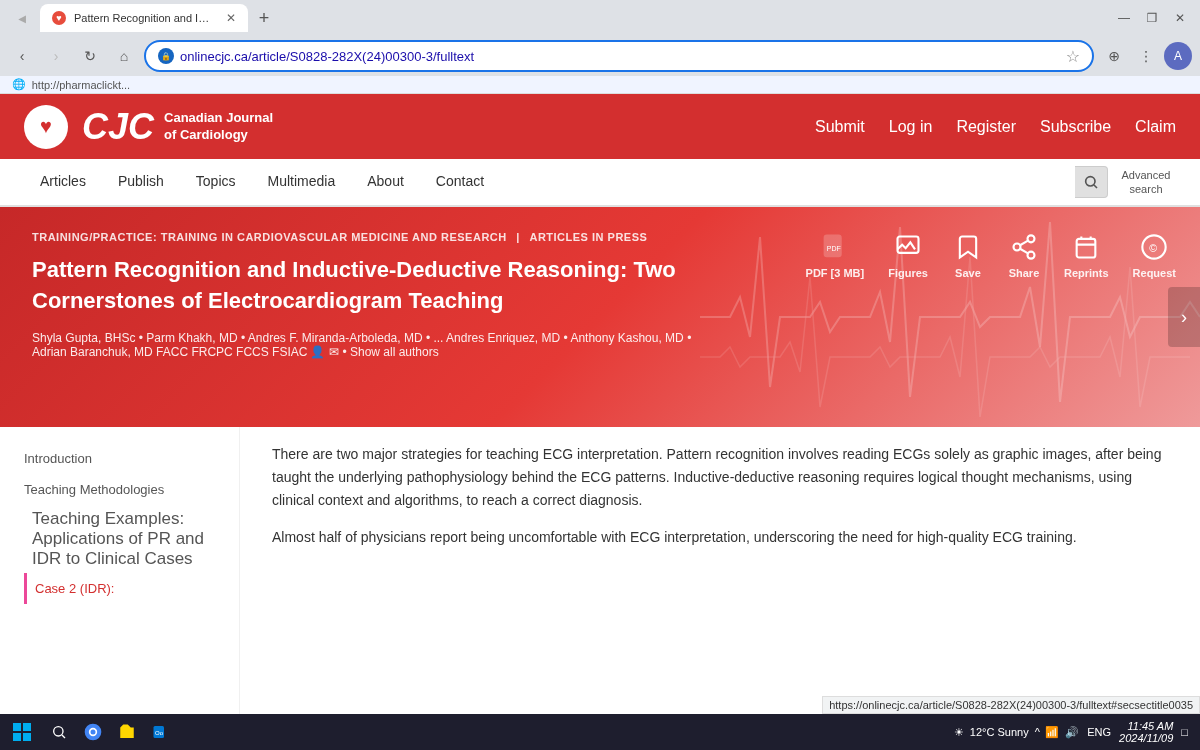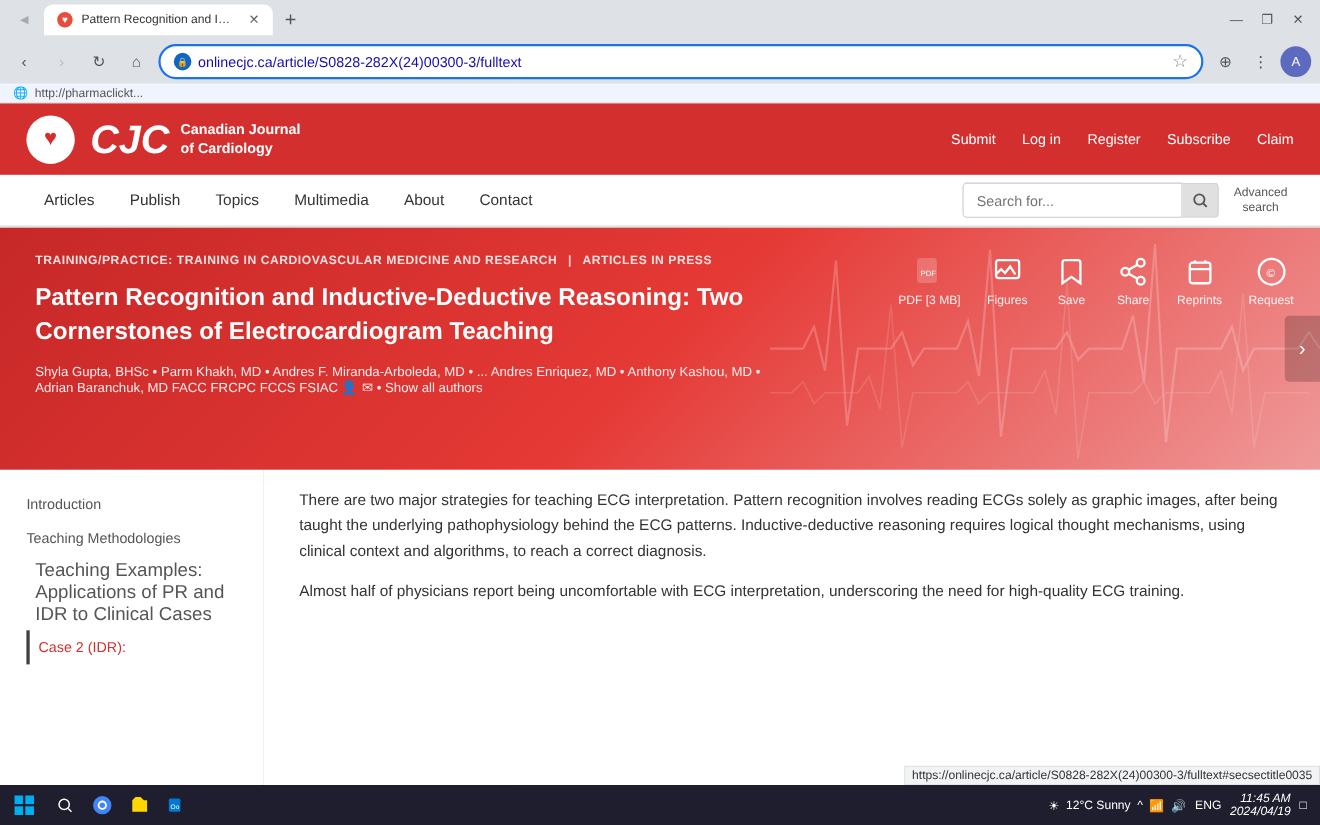--- a/index.html
+++ b/index.html
@@ -40,21 +40,21 @@
     .website { background: white; }
 
     
     .site-header { background: #d32f2f; display: flex; align-items: center; padding: 0 24px; height: 65px; }
     .logo-area { display: flex; align-items: center; gap: 10px; }
     .logo-icon { width: 44px; height: 44px; background: white; border-radius: 50%; display: flex; align-items: center; justify-content: center; }
     .logo-heart { color: #d32f2f; font-size: 20px; }
     .logo-cjc { font-size: 36px; font-weight: 900; color: white; font-style: italic; margin-left: 4px; }
     .logo-text { color: white; font-size: 13px; line-height: 1.3; font-weight: bold; }
     .header-right-nav { margin-left: auto; display: flex; align-items: center; gap: 24px; }
-    .header-nav-link { color: white; font-size: 13px; cursor: pointer; text-decoration: none; }
+    .header-nav-link { color: white; font-size: 16px; cursor: pointer; text-decoration: none; }
 
     
     .nav-bar { background: white; border-bottom: 2px solid #e0e0e0; display: flex; align-items: center; padding: 0 24px; height: 48px; }
     .nav-links { display: flex; gap: 0; align-items: center; flex: 1; }
     .nav-link { padding: 12px 16px; font-size: 14px; color: #333; cursor: pointer; text-decoration: none; border-bottom: 3px solid transparent; height: 48px; display: flex; align-items: center; }
     .search-area { display: flex; align-items: center; gap: 8px; }
     .search-input { border: 1px solid #ccc; border-radius: 4px 0 0 4px; padding: 6px 12px; font-size: 13px; width: 200px; outline: none; height: 32px; }
     .search-btn { background: #e0e0e0; border: 1px solid #ccc; border-left: none; border-radius: 0 4px 4px 0; padding: 6px 8px; cursor: pointer; height: 32px; display: flex; align-items: center; justify-content: center; }
     .advanced-link { font-size: 11px; color: #555; cursor: pointer; text-align: center; line-height: 1.3; max-width: 60px; }
 
@@ -65,30 +65,30 @@
     .hero-title { font-size: 22px; color: white; font-weight: 600; line-height: 1.4; max-width: 680px; margin-bottom: 14px; }
     .hero-authors { font-size: 12px; color: rgba(255,255,255,0.9); margin-bottom: 8px; max-width: 680px; }
     .show-all { color: rgba(255,255,255,0.9); font-size: 12px; cursor: pointer; }
     .hero-meta { font-size: 12px; color: rgba(255,255,255,0.85); }
     .open-access { color: #ff8f00; font-weight: bold; }
 
     
     .action-icons { position: absolute; top: 24px; right: 24px; display: flex; gap: 24px; }
     .action-icon-item { display: flex; flex-direction: column; align-items: center; gap: 4px; cursor: pointer; color: white; }
     .action-icon-svg { width: 32px; height: 32px; display: flex; align-items: center; justify-content: center; font-size: 22px; }
-    .action-icon-label { font-size: 11px; color: rgba(255,255,255,0.9); text-align: center; }
+    .action-icon-label { font-size: 11px; color: rgba(255,255,255,0.9); text-align: center; font-weight: bold; }
 
     
     .hero-arrow { position: absolute; right: 0; top: 50%; transform: translateY(-50%); background: rgba(0,0,0,0.2); width: 32px; height: 60px; display: flex; align-items: center; justify-content: center; color: white; font-size: 18px; cursor: pointer; border-radius: 4px 0 0 4px; }
 
     
     .content-area { display: flex; height: 331px; background: white; }
     .sidebar { width: 240px; padding: 16px 24px; border-right: 1px solid #f0f0f0; }
     .sidebar-item { padding: 8px 0; font-size: 13px; color: #555; cursor: pointer; }
-    .sidebar-item.active { color: #d32f2f; border-left: 3px solid #404040; padding-left: 8px; font-weight: 500; }
+    .sidebar-item.active { color: #d32f2f; border-left: 3px solid #ec4899; padding-left: 8px; font-weight: 500; }
     .sidebar-item-sub { padding: 4px 0 4px 8px; font-size: 17px; color: #555; cursor: pointer; }
 
     .main-content { flex: 1; padding: 16px 32px; overflow: hidden; }
     .main-content p { font-size: 14px; color: #333; line-height: 1.65; margin-bottom: 14px; }
 
     
     .ecg-svg { position: absolute; right: 0; top: 0; bottom: 0; width: 500px; opacity: 0.35; }
   </style>
 </head>
 <body>
@@ -163,21 +163,20 @@
     <div class="nav-links">
       <a class="nav-link">Articles</a>
       <a class="nav-link">Publish</a>
       <a class="nav-link">Topics</a>
       <a class="nav-link">Multimedia</a>
       <a class="nav-link">About</a>
       <a class="nav-link">Contact</a>
     </div>
     <div class="search-area">
       <div style="display:flex; align-items:center;">
-        <input class="search-input" type="text" placeholder="Search for..." style="">
         <button class="search-btn">
           <svg width="16" height="16" viewBox="0 0 24 24" fill="none" stroke="#555" stroke-width="2.5">
             <circle cx="11" cy="11" r="7"></circle>
               <line x1="16.5" y1="16.5" x2="21" y2="21"></line>
           </svg>
         </button>
       </div>
       <a class="advanced-link">Advanced search</a>
     </div>
   </div>
@@ -336,17 +335,17 @@
     <div class="sys-icons">
       <span>☀</span>
       <span>12°C Sunny</span>
       <span>^</span>
       <span>📶</span>
       <span>🔊</span>
     </div>
     <span>ENG</span>
     <div class="taskbar-time">
       <div>11:45 AM</div>
-      <div>2024/04/19</div>
+      <div>2024/11/09</div>
     </div>
     <span>□</span>
   </div>
 </div>
 
 </body></html>

